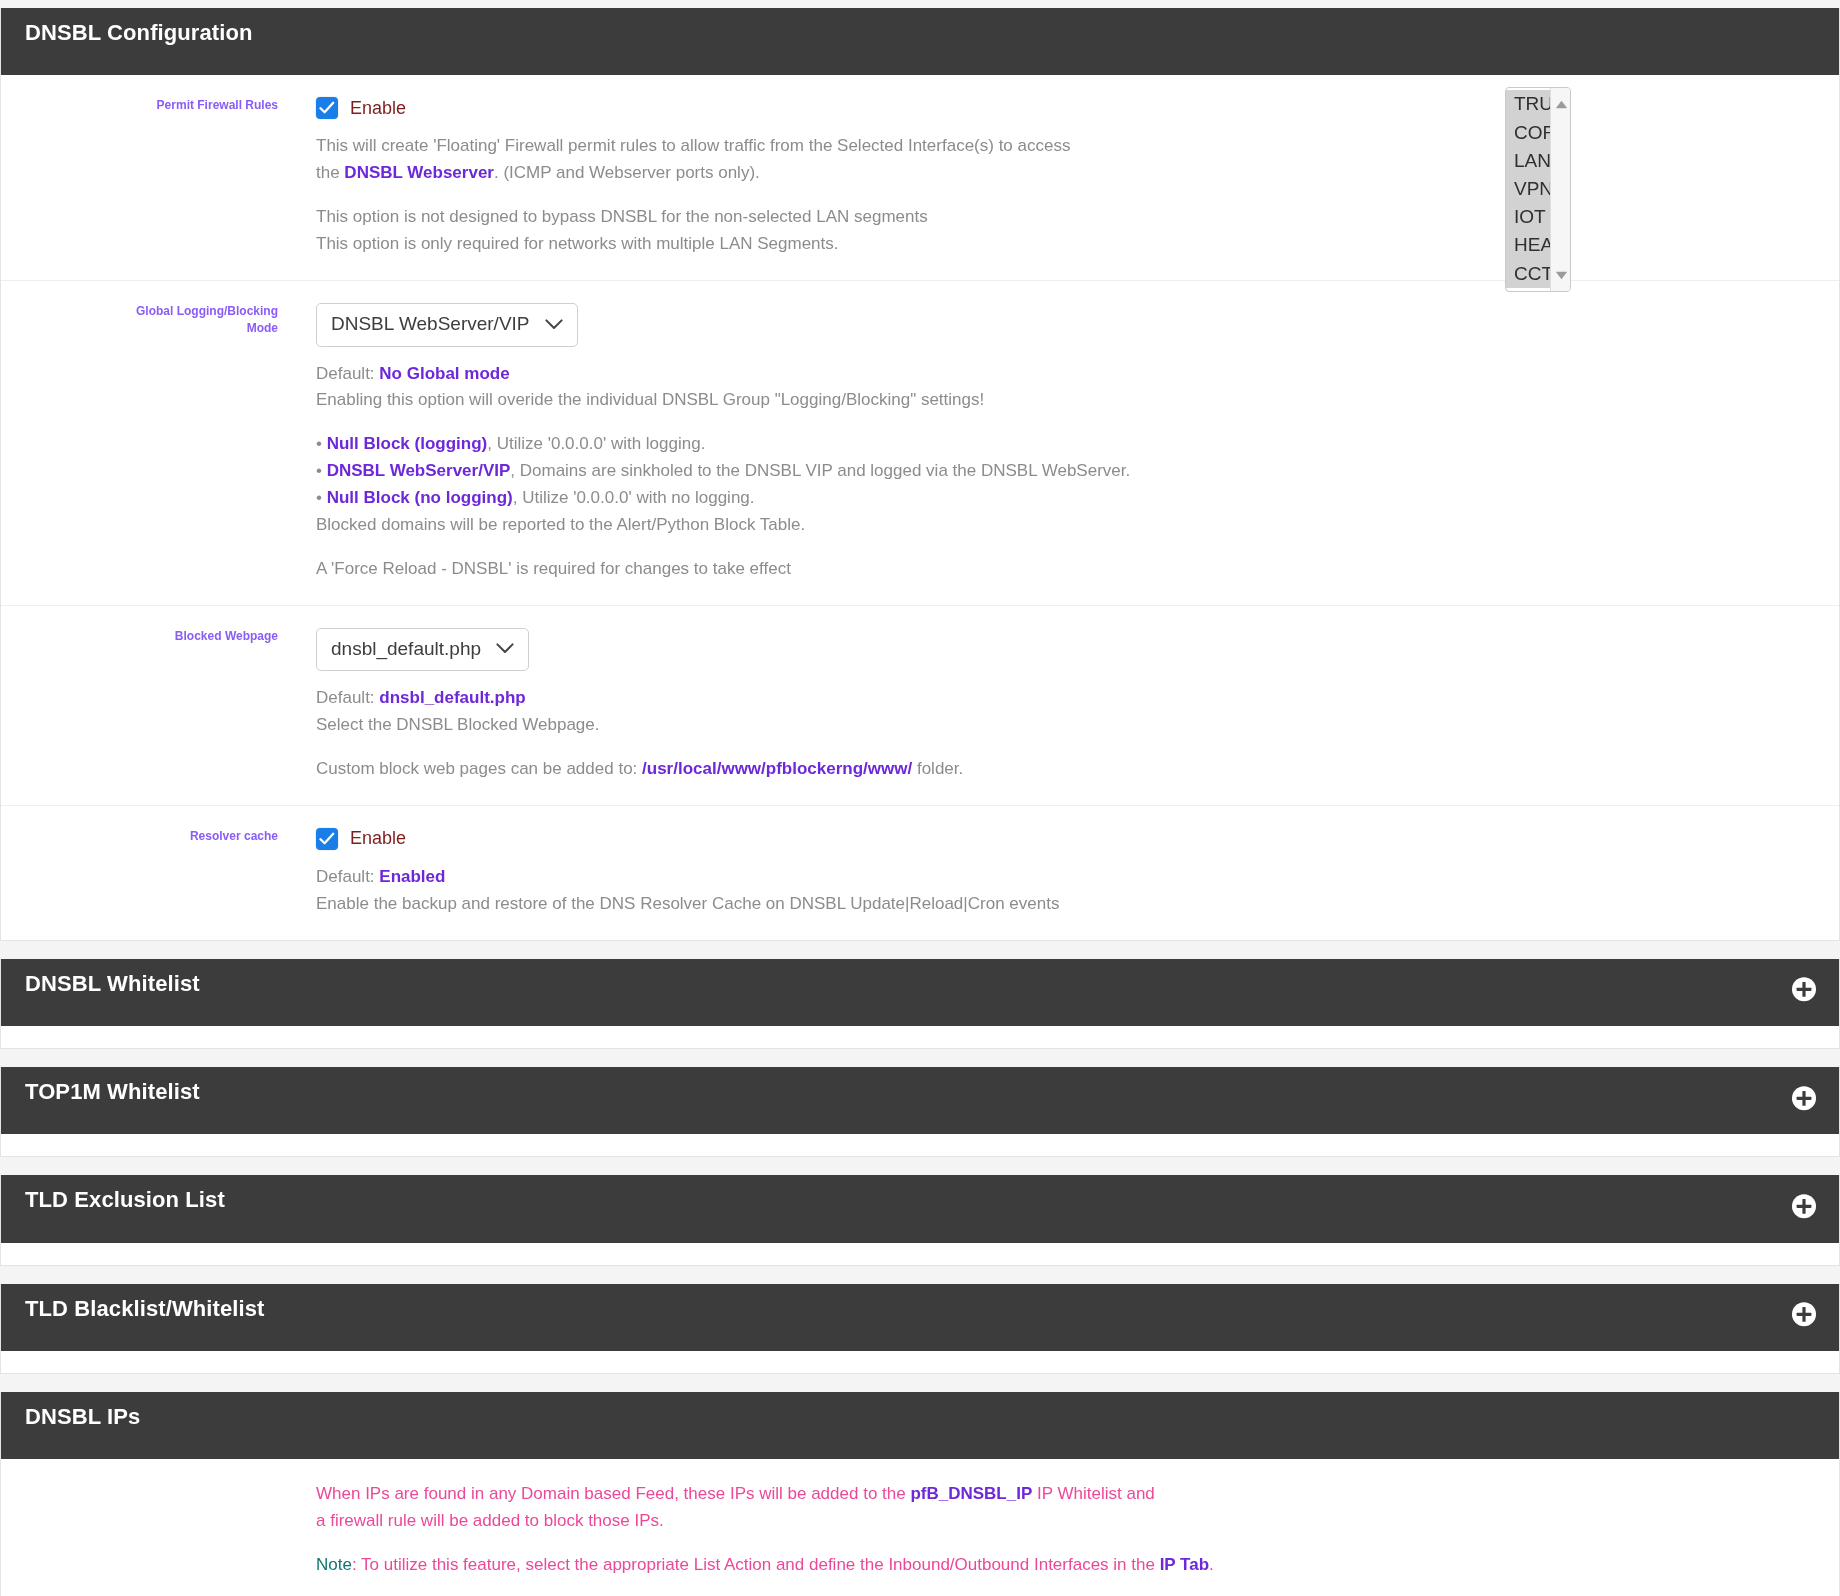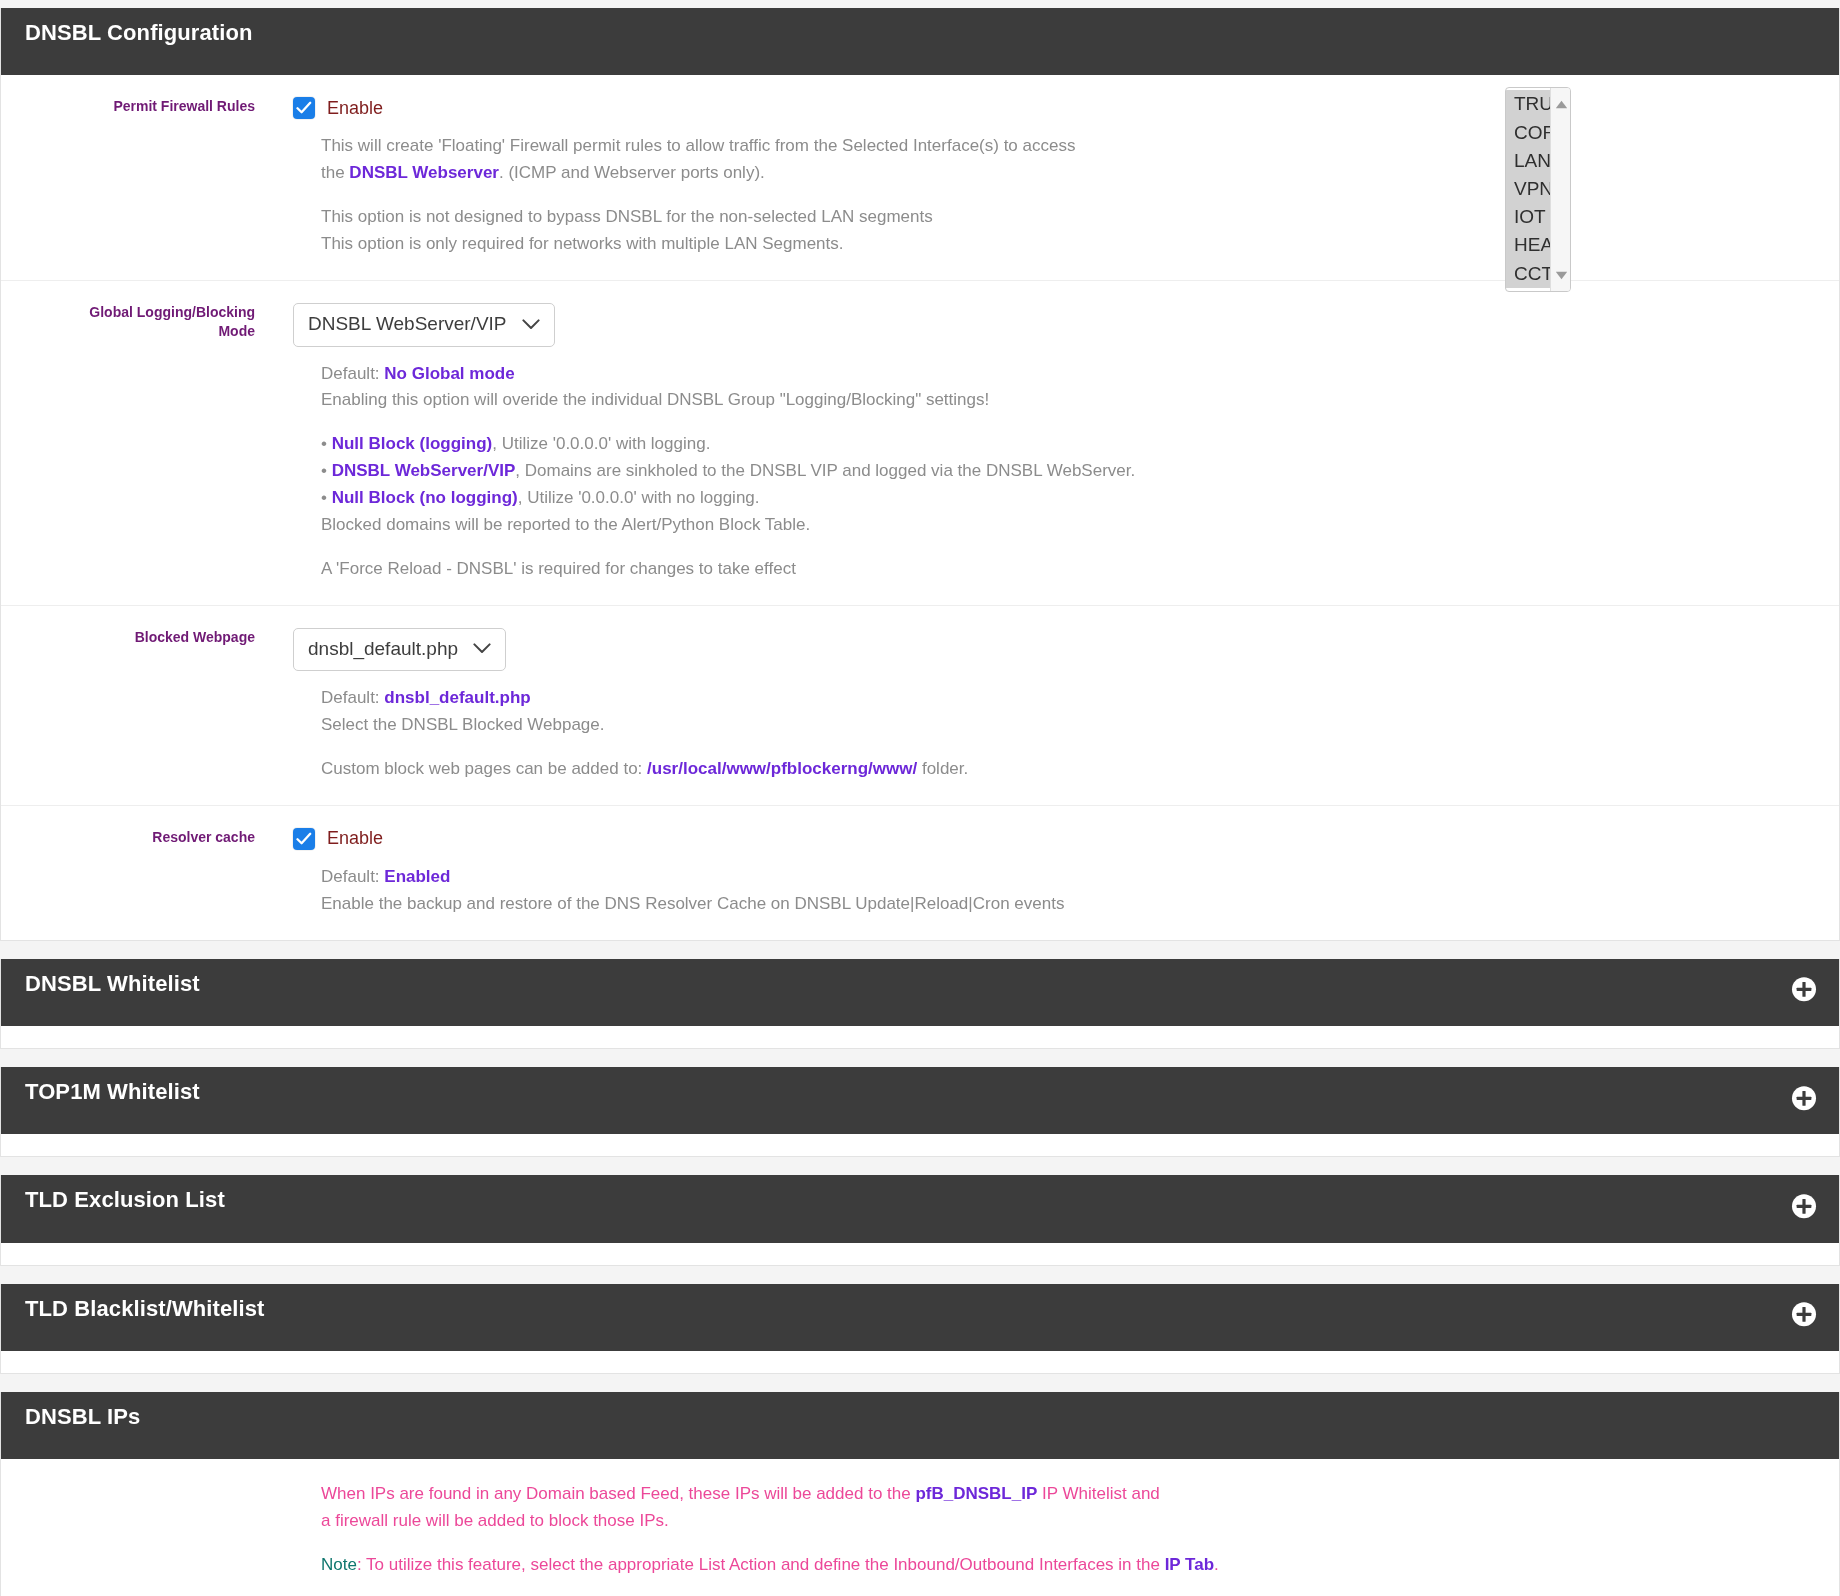--- a/index.html
+++ b/index.html
@@ -50,23 +50,24 @@
     padding: 22px 0 22px 0;
     position: relative;
   }
   .form-row.last { border-bottom: none; }
   .label-col {
     width: 292px;
     flex: 0 0 292px;
     text-align: right;
     padding-right: 38px;
     font-weight: bold;
-    font-size: 14px;
-    color: #701a75;
+    font-size: 12px;
+    color: #8b5cf6;
     line-height: 1.4;
+    margin-left: 23px;
   }
   .field-col {
     flex: 1 1 auto;
     padding-right: 30px;
     min-width: 0;
   }
 
   
   .chk-line {
     display: flex;
@@ -85,21 +86,20 @@
   }
   .chkbox svg { position: absolute; left: 3px; top: 4px; }
   .chk-label { font-size: 18px; color: #7f1d1d; }
 
   
   .help {
     font-size: 17px;
     color: #8c8c8c;
     line-height: 1.58;
     margin-top: 14px;
-    margin-left: 28px;
   }
   .help.tight { margin-top: 0; }
   .help b { color: #6d28d9; font-weight: bold; }
   .help .gap { display: block; height: 17px; }
   .help .note { color: #0f766e; }
   .help .dark { color: #ec4899; }
 
   
   .sel {
     appearance: none;

